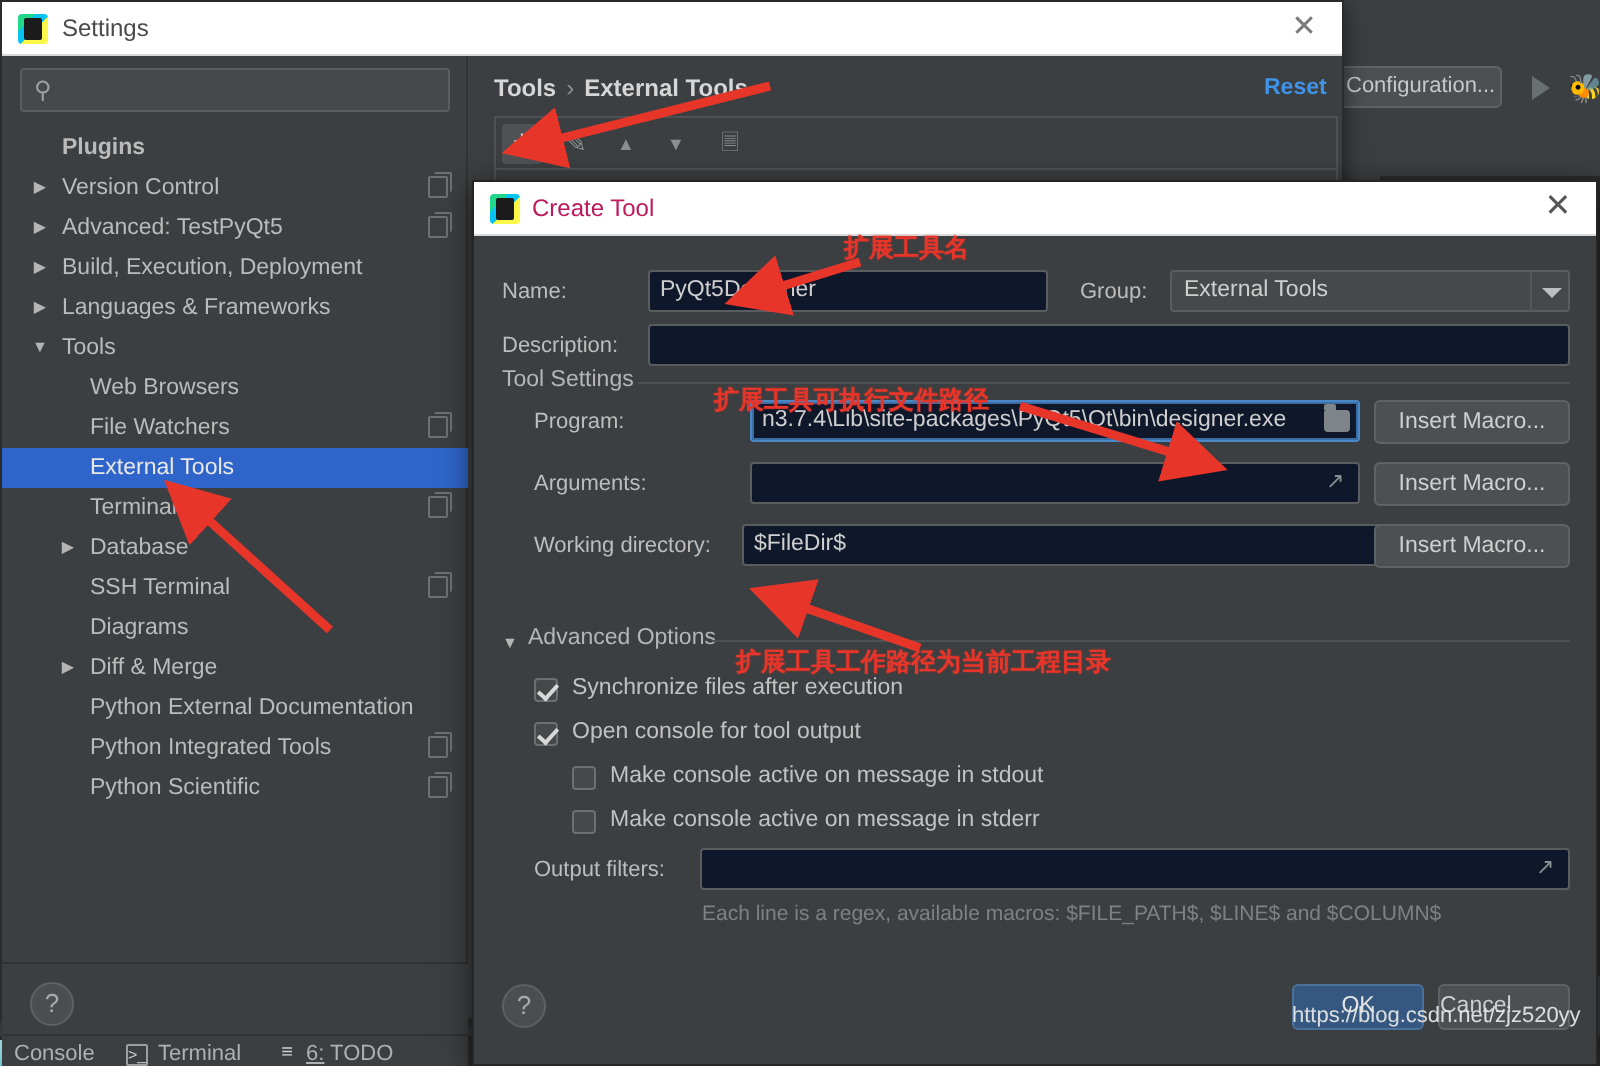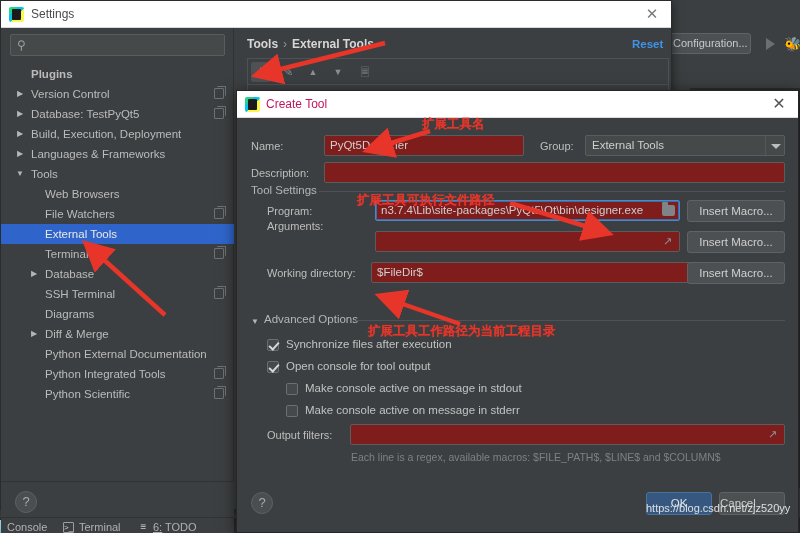--- a/index.html
+++ b/index.html
@@ -212,21 +212,21 @@
     position: absolute; right: 10px; top: 3px; width: 18px; height: 20px;
     color: #555; font-size: 16px; line-height: 20px; text-align: center;
   }
 
   .ct-body { position: absolute; left: 0; top: 27px; width: 561px; height: 414px; }
 
   .fld-label {
     position: absolute; font-size: 11px; color: #bdbdbd; white-space: nowrap;
   }
   .txt-field {
-    position: absolute; height: 21px; background: #7f1d1d;
+    position: absolute; height: 21px; background: #0f172a;
     border: 1px solid #5a5d5e; border-radius: 2px;
   }
   .txt-field.focused { border: 1px solid #4a88c7; box-shadow: 0 0 0 1px #3a6ea5 inset; }
   .txt-field .val {
     position: absolute; left: 5px; top: 3px; font-size: 11.5px;
     color: #cfcfcf; white-space: nowrap; overflow: hidden;
   }
   .folder-ic {
     position: absolute; right: 4px; top: 4px; width: 13px; height: 11px;
     background: #7e8487; border-radius: 1px 2px 2px 2px;
@@ -368,21 +368,21 @@
             <div class="tree-row lvl0 noarrow">
               <span class="label">Plugins</span>
             </div>
             <div class="tree-row lvl0">
               <span class="arrow">▶</span>
               <span class="label">Version Control</span>
               <span class="copy-ic"></span>
             </div>
             <div class="tree-row lvl0">
               <span class="arrow">▶</span>
-              <span class="label">Database: TestPyQt5</span>
+              <span class="label">Advanced: TestPyQt5</span>
               <span class="copy-ic"></span>
             </div>
             <div class="tree-row lvl0">
               <span class="arrow">▶</span>
               <span class="label">Build, Execution, Deployment</span>
             </div>
             <div class="tree-row lvl0">
               <span class="arrow">▶</span>
               <span class="label">Languages &amp; Frameworks</span>
             </div>
@@ -491,21 +491,21 @@
       <div class="section-head" style="left:14px; top:66px">Tool Settings</div>
       <div class="section-rule" style="left:82px; top:73px; width:466px"></div>
 
       <div class="fld-label" style="left:30px; top:87px">Program:</div>
       <div class="txt-field focused" style="left:138px; top:82px; width:305px">
         <span class="val" style="width:278px">n3.7.4\Lib\site-packages\PyQt5\Qt\bin\designer.exe</span>
         <span class="folder-ic"></span>
       </div>
       <div class="btn" style="left:450px; top:82px; width:98px">Insert Macro...</div>
 
-      <div class="fld-label" style="left:30px; top:102px">Arguments:</div>
+      <div class="fld-label" style="left:30px; top:118px">Arguments:</div>
       <div class="txt-field" style="left:138px; top:113px; width:305px">
         <span class="val"></span>
         <span class="expand-ic">↗</span>
       </div>
       <div class="btn" style="left:450px; top:113px; width:98px">Insert Macro...</div>
 
       <div class="fld-label" style="left:30px; top:149px">Working directory:</div>
       <div class="txt-field" style="left:134px; top:144px; width:367px">
         <span class="val">$FileDir$</span>
         <span class="folder-ic"></span>

